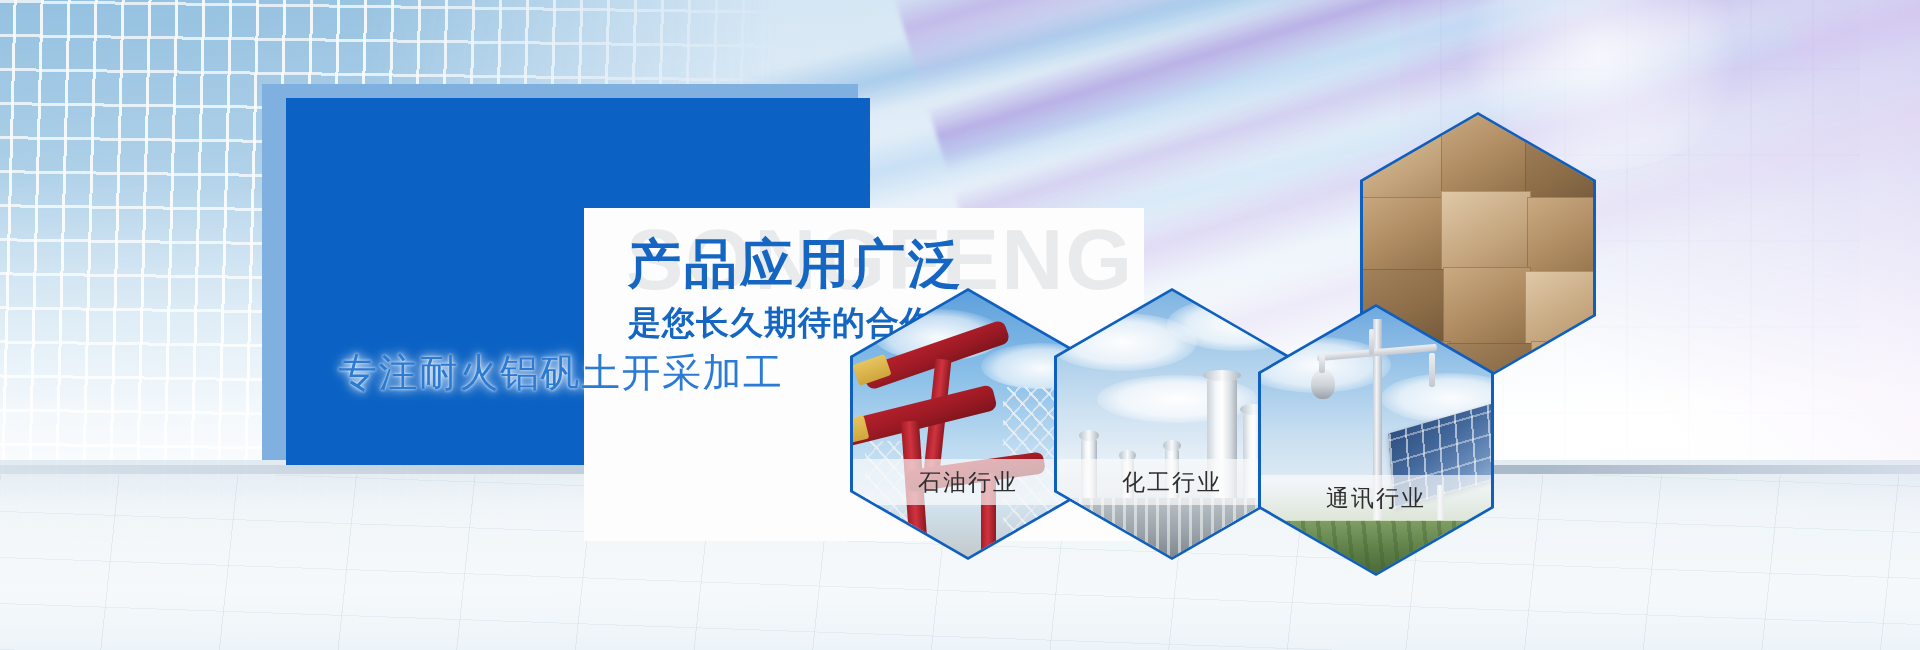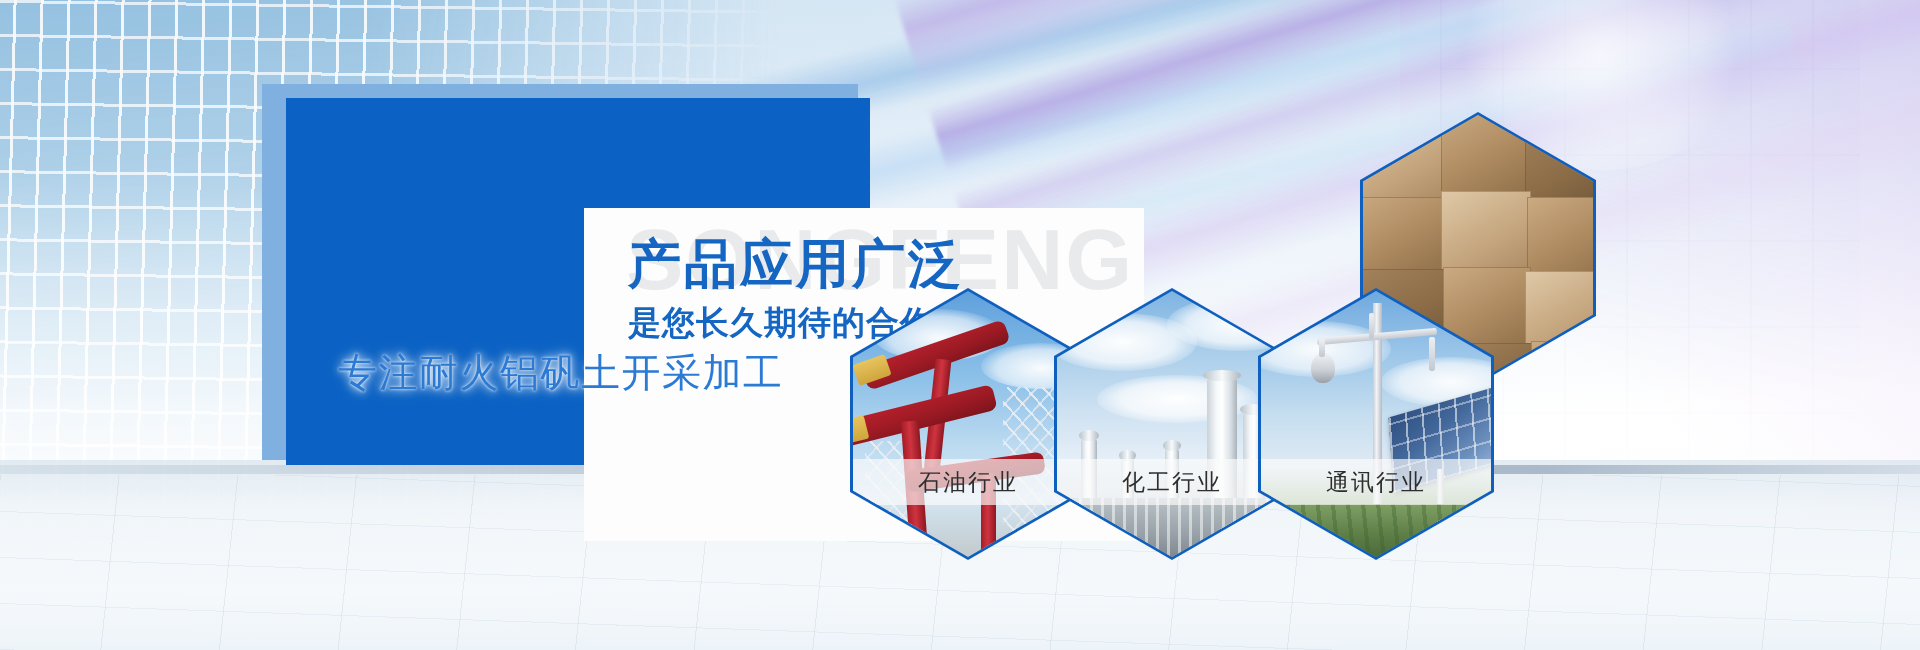--- a/index.html
+++ b/index.html
@@ -565,21 +565,21 @@
           <div class="tower" style="left:186px; top:122px; width:22px;  height:118px;"></div>
           <div class="tower" style="left:24px;  top:148px; width:16px;  height:92px;"></div>
           <div class="tower" style="left:64px;  top:168px; width:13px;  height:74px;"></div>
           <div class="tower" style="left:108px; top:158px; width:14px;  height:84px;"></div>
           <div class="ground"></div>
         </div>
         <div class="hex-label">化工行业</div>
       </div>
     </div>
 
-    <div class="hex" style="left:1258px; top:288px;">
+    <div class="hex" style="left:1258px; top:304px;">
       <div class="hex-in">
         <div class="hex-photo ph-tele">
           <div class="cloud" style="left:-20px; top:30px; width:150px; height:56px;"></div>
           <div class="cloud" style="left:120px; top:66px; width:140px; height:50px;"></div>
           <div class="mast" style="left:112px; top:12px;  width:9px;  height:250px;"></div>
           <div class="arm" style="left:56px;  top:42px;  width:120px; height:7px; transform:rotate(-5deg);"></div>
           <div class="arm" style="left:108px; top:22px;  width:5px;  height:26px;"></div>
           <div class="dome" style="left:50px;  top:62px;  width:24px; height:30px;"></div>
           <div class="arm" style="left:58px;  top:48px;  width:6px;  height:18px;"></div>
           <div class="arm" style="left:168px; top:46px;  width:6px;  height:34px;"></div>

